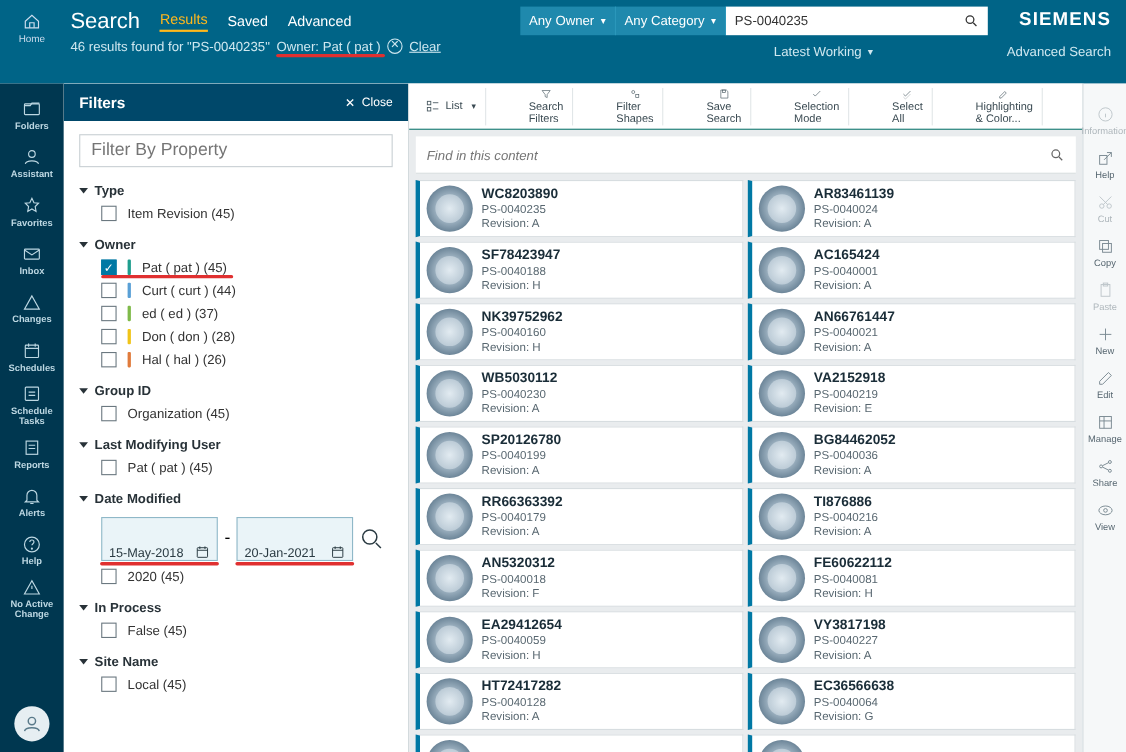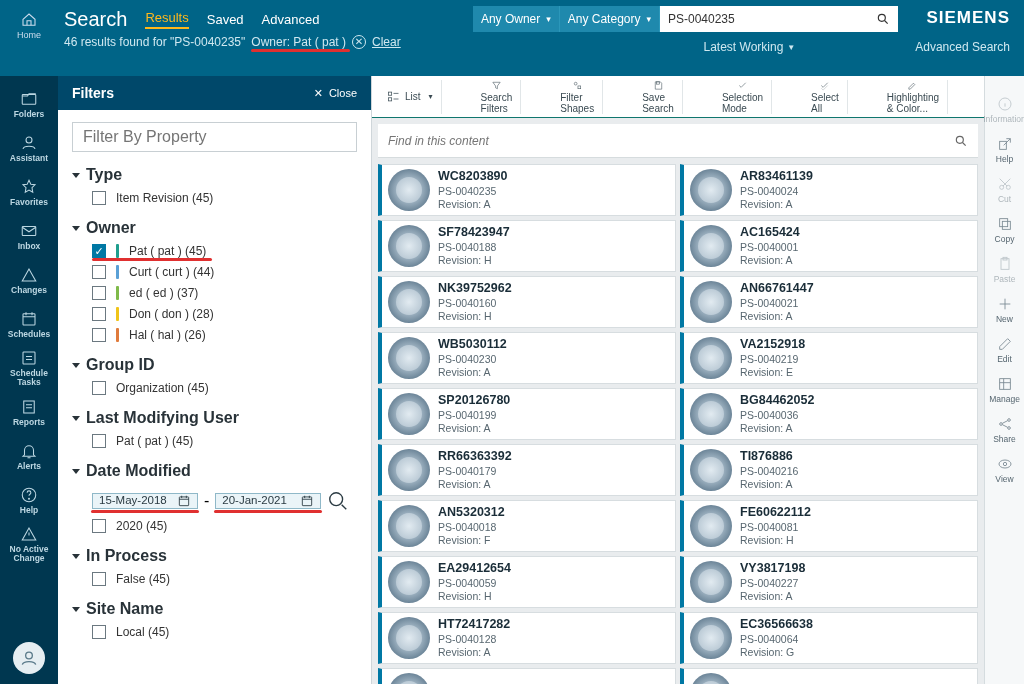--- a/index.html
+++ b/index.html
@@ -54,31 +54,31 @@
   
   .filters-panel {
     position:absolute; left:58px; top:76px; bottom:0; width:314px;
     background:#fff; border-right:1px solid #cfd6da; overflow:hidden;
   }
   .filters-head { height:34px; background:#00486a; color:#fff; display:flex; align-items:center; justify-content:space-between; padding:0 14px; font-size:14px; font-weight:600;}
   .filters-head .close { font-size:11px; font-weight:400; display:flex; align-items:center; gap:6px;}
   .fbody { padding:12px 14px 0 14px; height:calc(100% - 34px); overflow:auto; }
   .fsearch { width:100%; height:30px; border:1px solid #c8cfd3; padding:0 10px; font-size:16px; color:#777; }
   .fgroup { margin-top:14px; }
-  .fgroup-h { font-size:16px; font-weight:600; color:#283238; display:flex; align-items:center; gap:6px; }
+  .fgroup-h { font-size:12px; font-weight:600; color:#283238; display:flex; align-items:center; gap:6px; }
   .caret { display:inline-block; width:0;height:0;border-left:4px solid transparent;border-right:4px solid transparent;border-top:5px solid #283238; }
   .frow { display:flex; align-items:center; gap:10px; margin:7px 0 0 20px; font-size:12px; color:#333; }
   .cb { width:14px; height:14px; border:1.4px solid #6b7880; background:#fff; display:inline-flex; align-items:center; justify-content:center; }
   .cb.checked { background:#0078a4; border-color:#0078a4; color:#fff; font-size:11px; }
   .bar { width:3px; height:14px; border-radius:1px; }
   .bar.c1{background:#1f9e8e;} .bar.c2{background:#5aa0d6;} .bar.c3{background:#7fba4a;} .bar.c4{background:#f0c419;} .bar.c5{background:#e07b3c;}
   .redline { position:relative; }
   .redline::after{ content:""; position:absolute; left:0; bottom:-3px; width:120px; height:3px; background:#e03030; border-radius:2px;}
   .date-row { display:flex; align-items:center; gap:6px; margin:10px 0 0 20px;}
-  .dinput { width:106px; height:16px; border:1px solid #8fb8c8; background:#eaf4f8; display:flex; align-items:flex-start; justify-content:space-between; padding:0 6px; font-size:11.5px; color:#2a3a42; position:relative;}
+  .dinput { width:106px; height:40px; border:1px solid #8fb8c8; background:#eaf4f8; display:flex; align-items:flex-end; justify-content:space-between; padding:0 6px; font-size:11.5px; color:#2a3a42; position:relative;}
   .dinput::after{ content:""; position:absolute; left:-2px; right:-2px; bottom:-5px; height:3px; background:#e03030; border-radius:2px;}
   .cal { width:14px; height:14px; }
   .mag { width:22px; height:22px; }
 
   
   .main {
     position:absolute; left:372px; top:76px; right:40px; bottom:0;
     background:#e9ecee; display:flex; flex-direction:column;
   }
   .toolbar {

